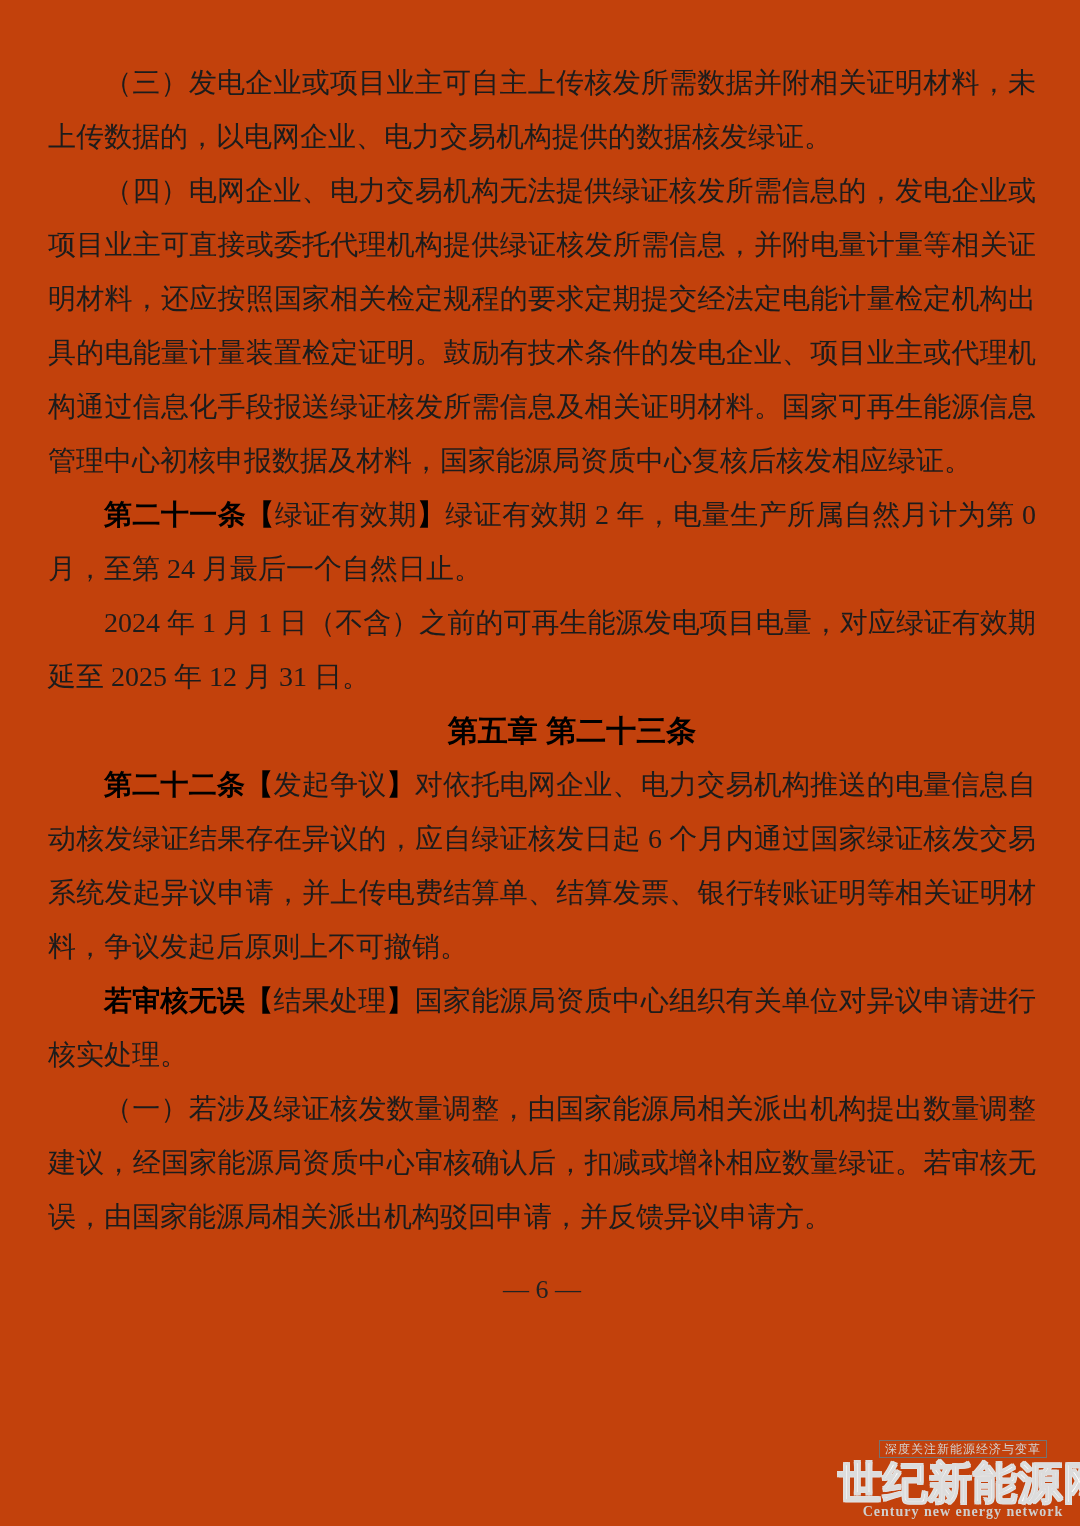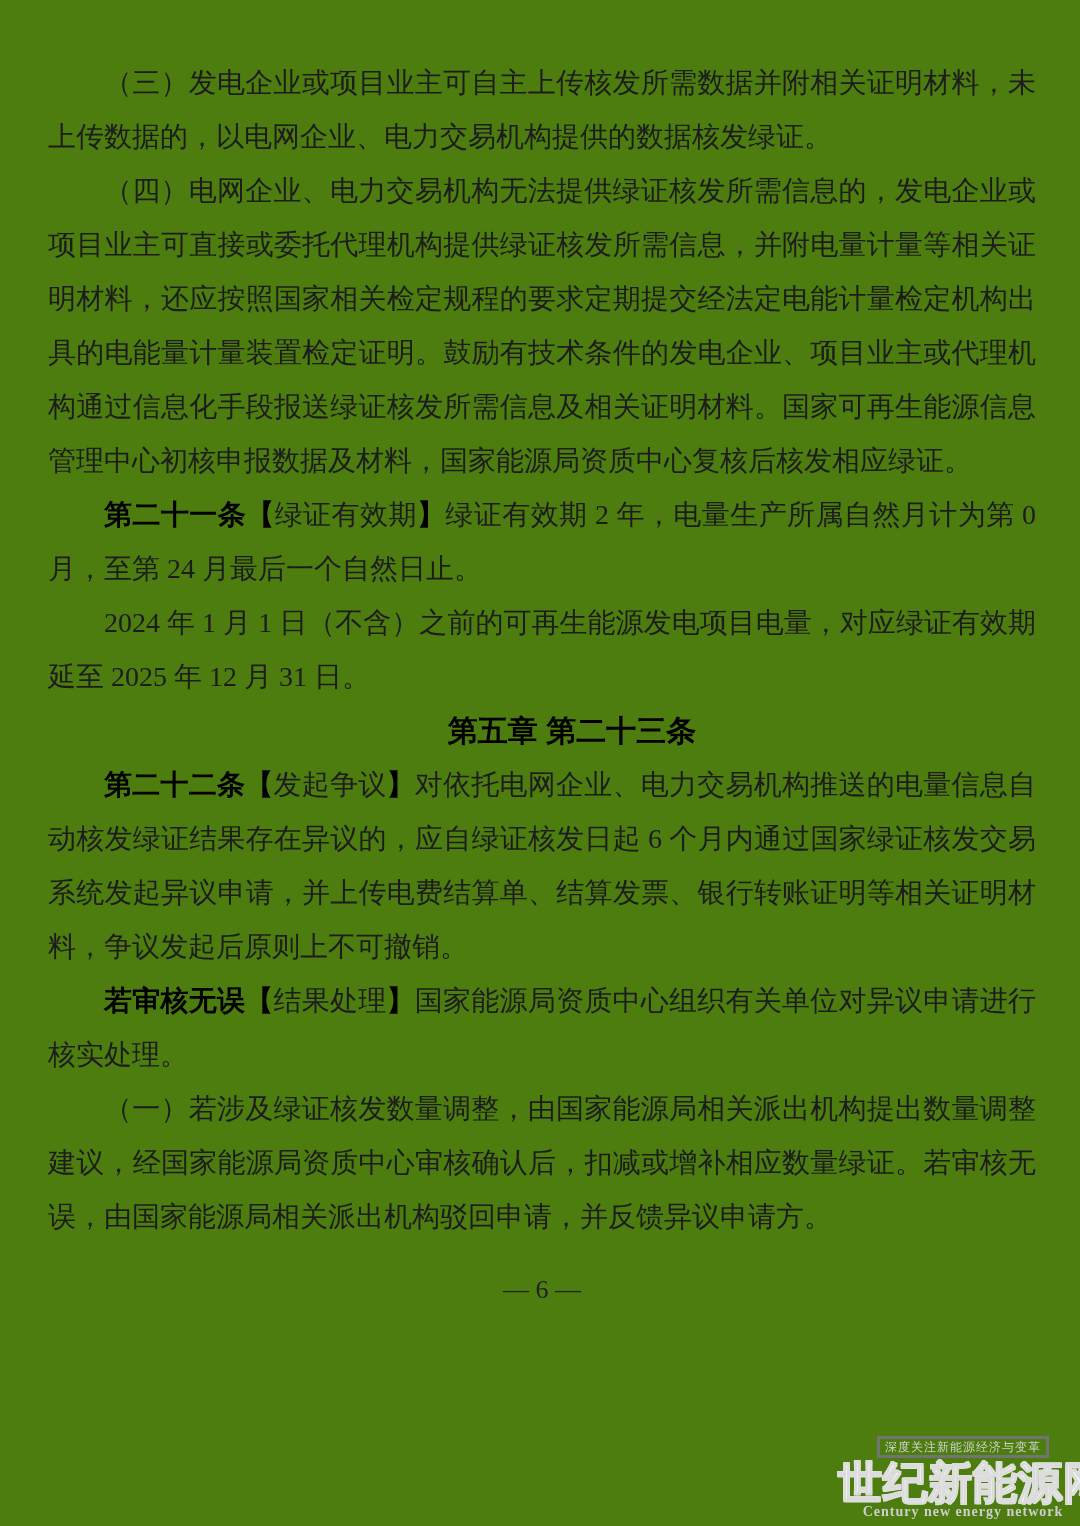--- a/index.html
+++ b/index.html
@@ -4,21 +4,21 @@
 <style>
   html, body { margin: 0; padding: 0; }
   body {
     background: #ffffff;
     font-family: "Liberation Serif", serif;
   }
   .page {
     position: relative;
     width: 1080px;
     height: 1526px;
-    background: #4d7c0f;
+    background: #c2410c;
     overflow: hidden;
     box-sizing: border-box;
   }
   .doc {
     padding: 56px 44px 0 48px;
     font-size: 28px;
     line-height: 54px;
     color: #1c1c1c;
     text-align: justify;
     text-justify: inter-ideograph;
@@ -56,21 +56,21 @@
   .watermark {
     position: absolute;
     right: -8px;
     bottom: 6px;
     width: 250px;
     text-align: center;
     pointer-events: none;
   }
   .wm-tagline {
     display: inline-block;
-    border: 3px solid #737373;
+    border: 1px solid #737373;
     color: #d2d2d2;
     font-size: 12px;
     line-height: 16px;
     padding: 0 5px;
     letter-spacing: 1px;
     font-family: "Liberation Sans", sans-serif;
     white-space: nowrap;
   }
   .wm-logo {
     margin-top: 2px;

